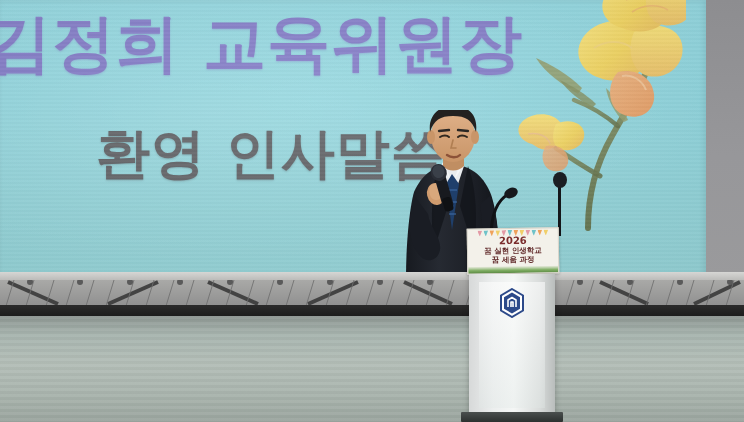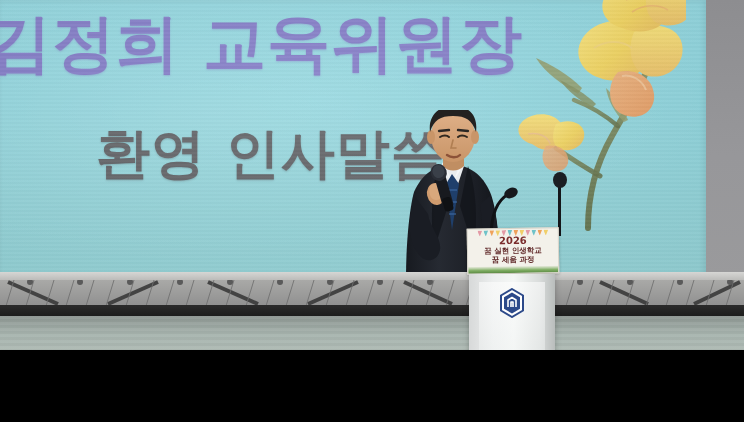--- a/index.html
+++ b/index.html
@@ -1,20 +1,20 @@
 <!DOCTYPE html>
 <html><head>
 <meta charset="utf-8">
 <style>
   html,body{margin:0;padding:0;background:#000;}
   body{font-family:"Liberation Sans","DejaVu Sans",sans-serif;}
 
   #stage{
     position:relative;
-    width:744px;height:350px;
+    width:744px;height:422px;
     overflow:hidden;
     background:#ffffff;
   }
 
   
   .wall{
     position:absolute;left:0;top:0;width:744px;height:284px;
     background:linear-gradient(180deg,#8d8d90 0%,#97979a 55%,#9a9a9c 100%);
   }
 

